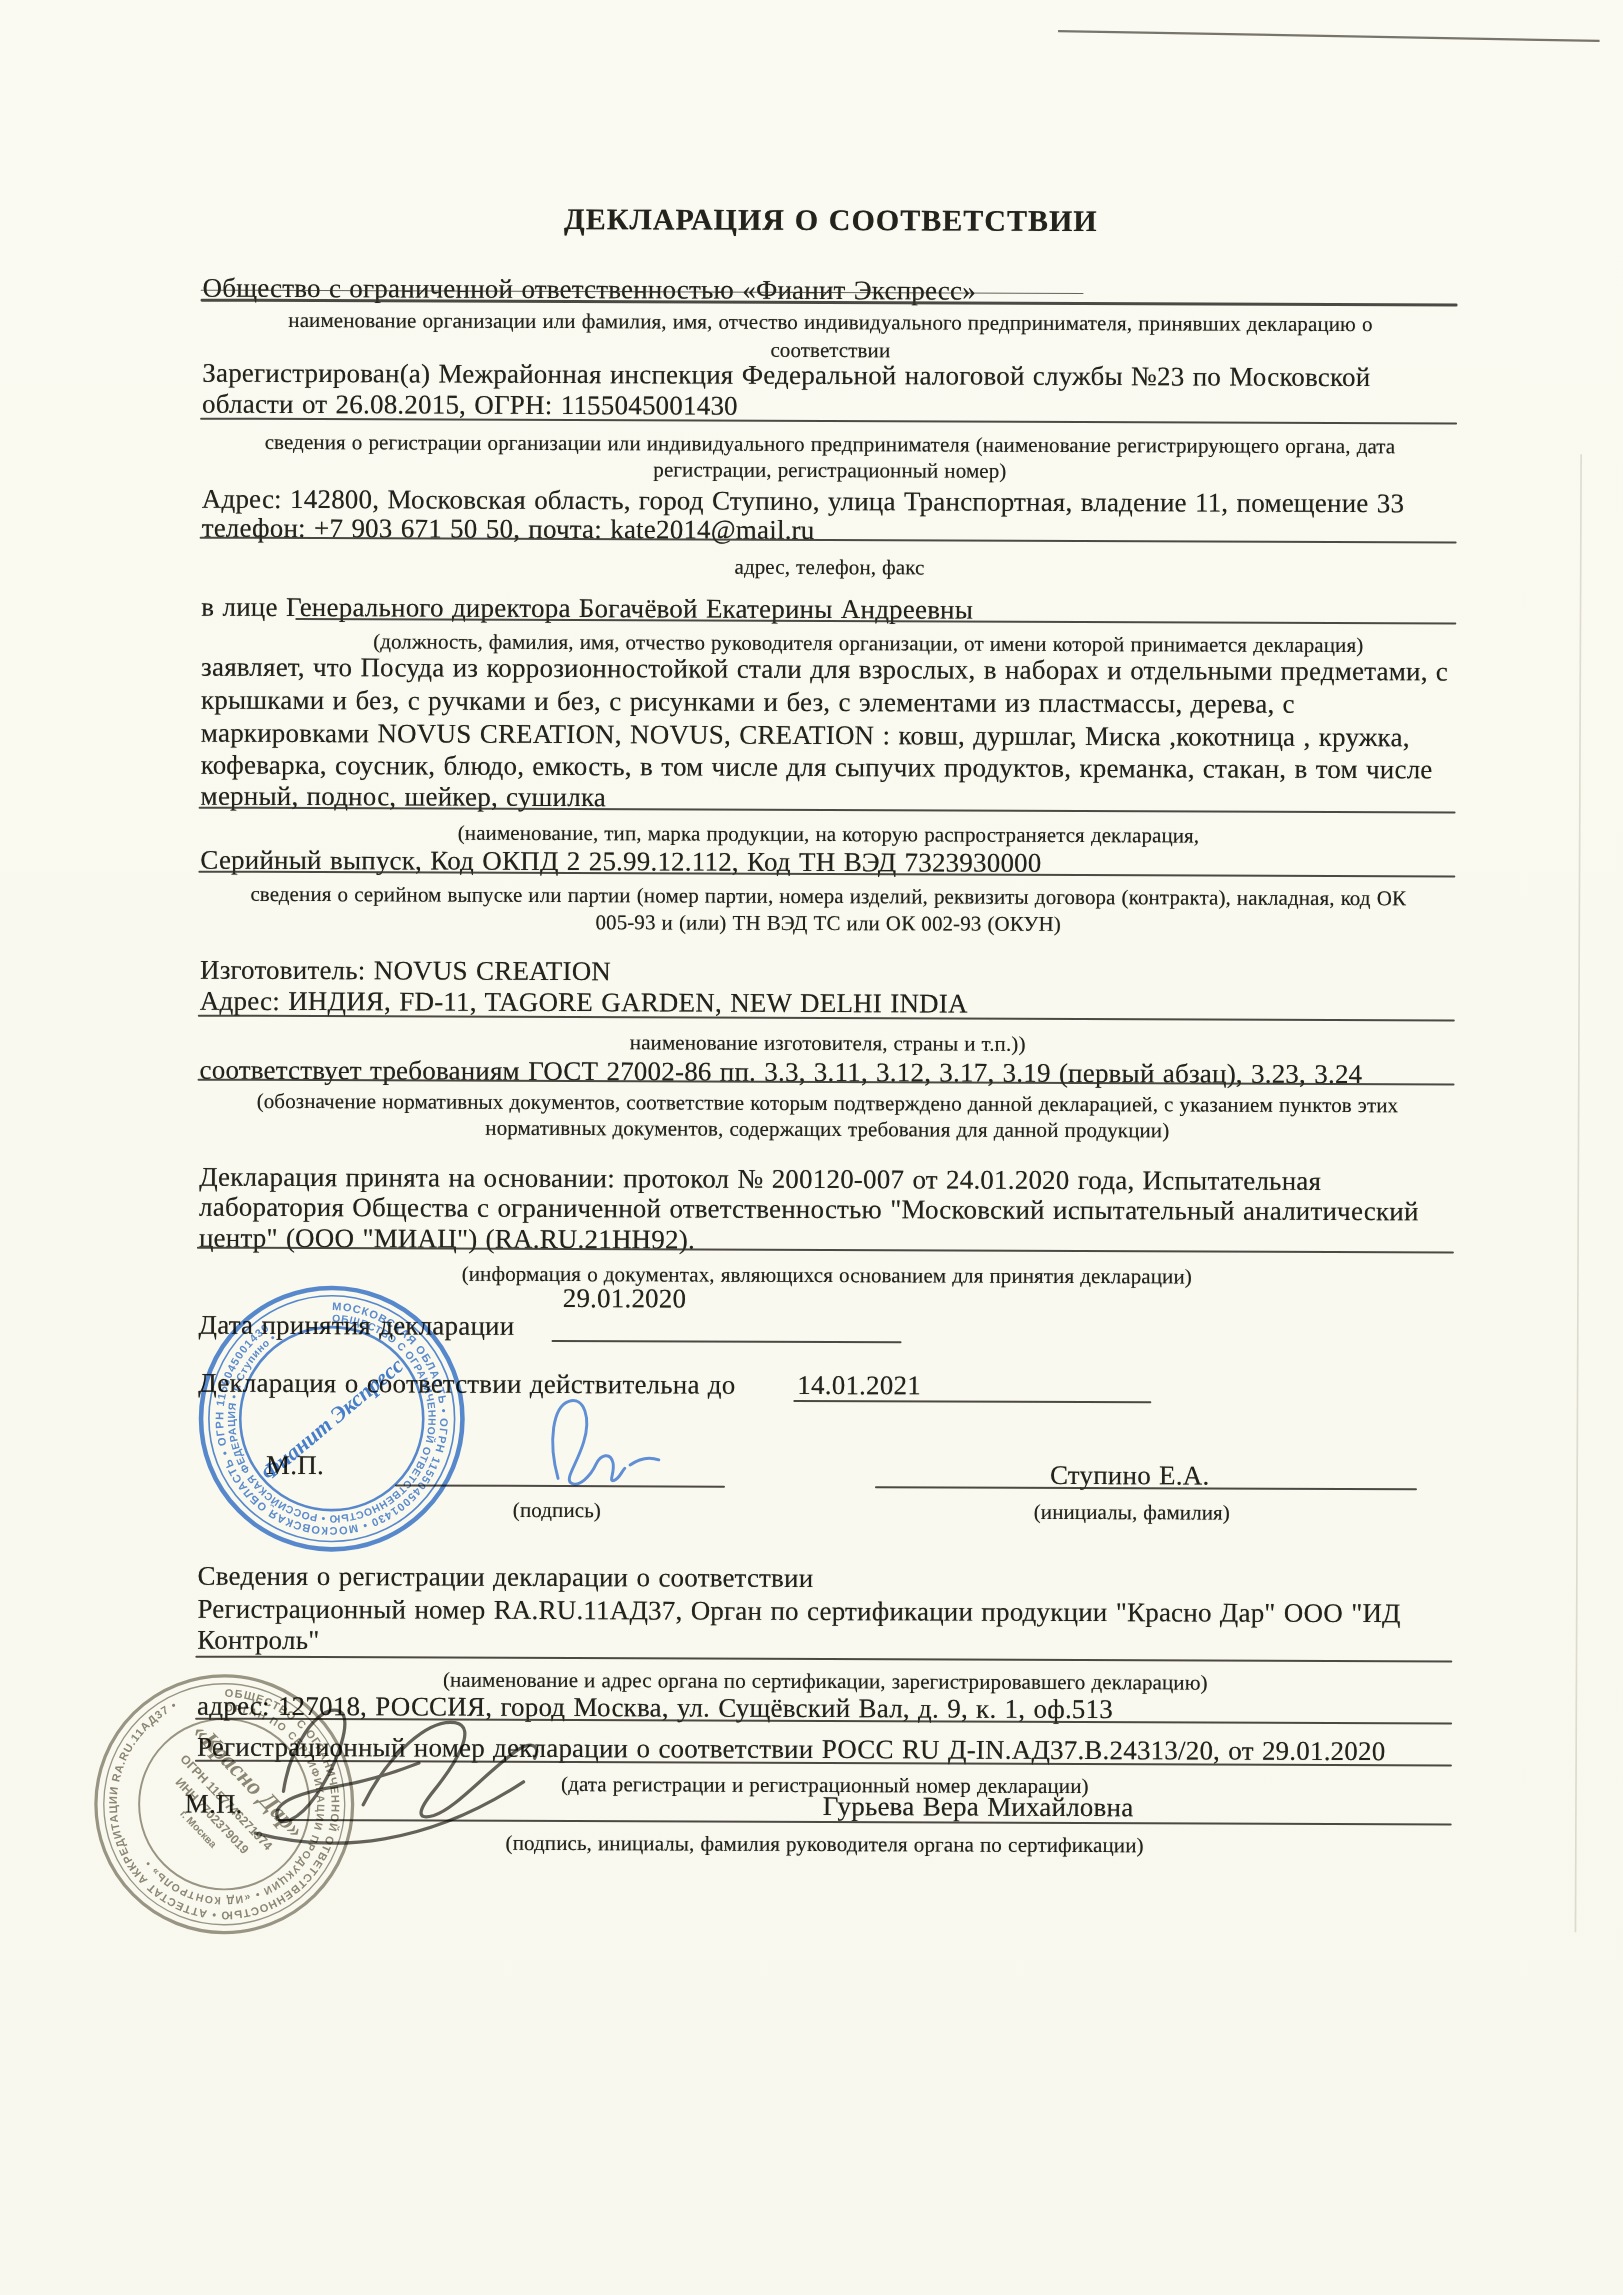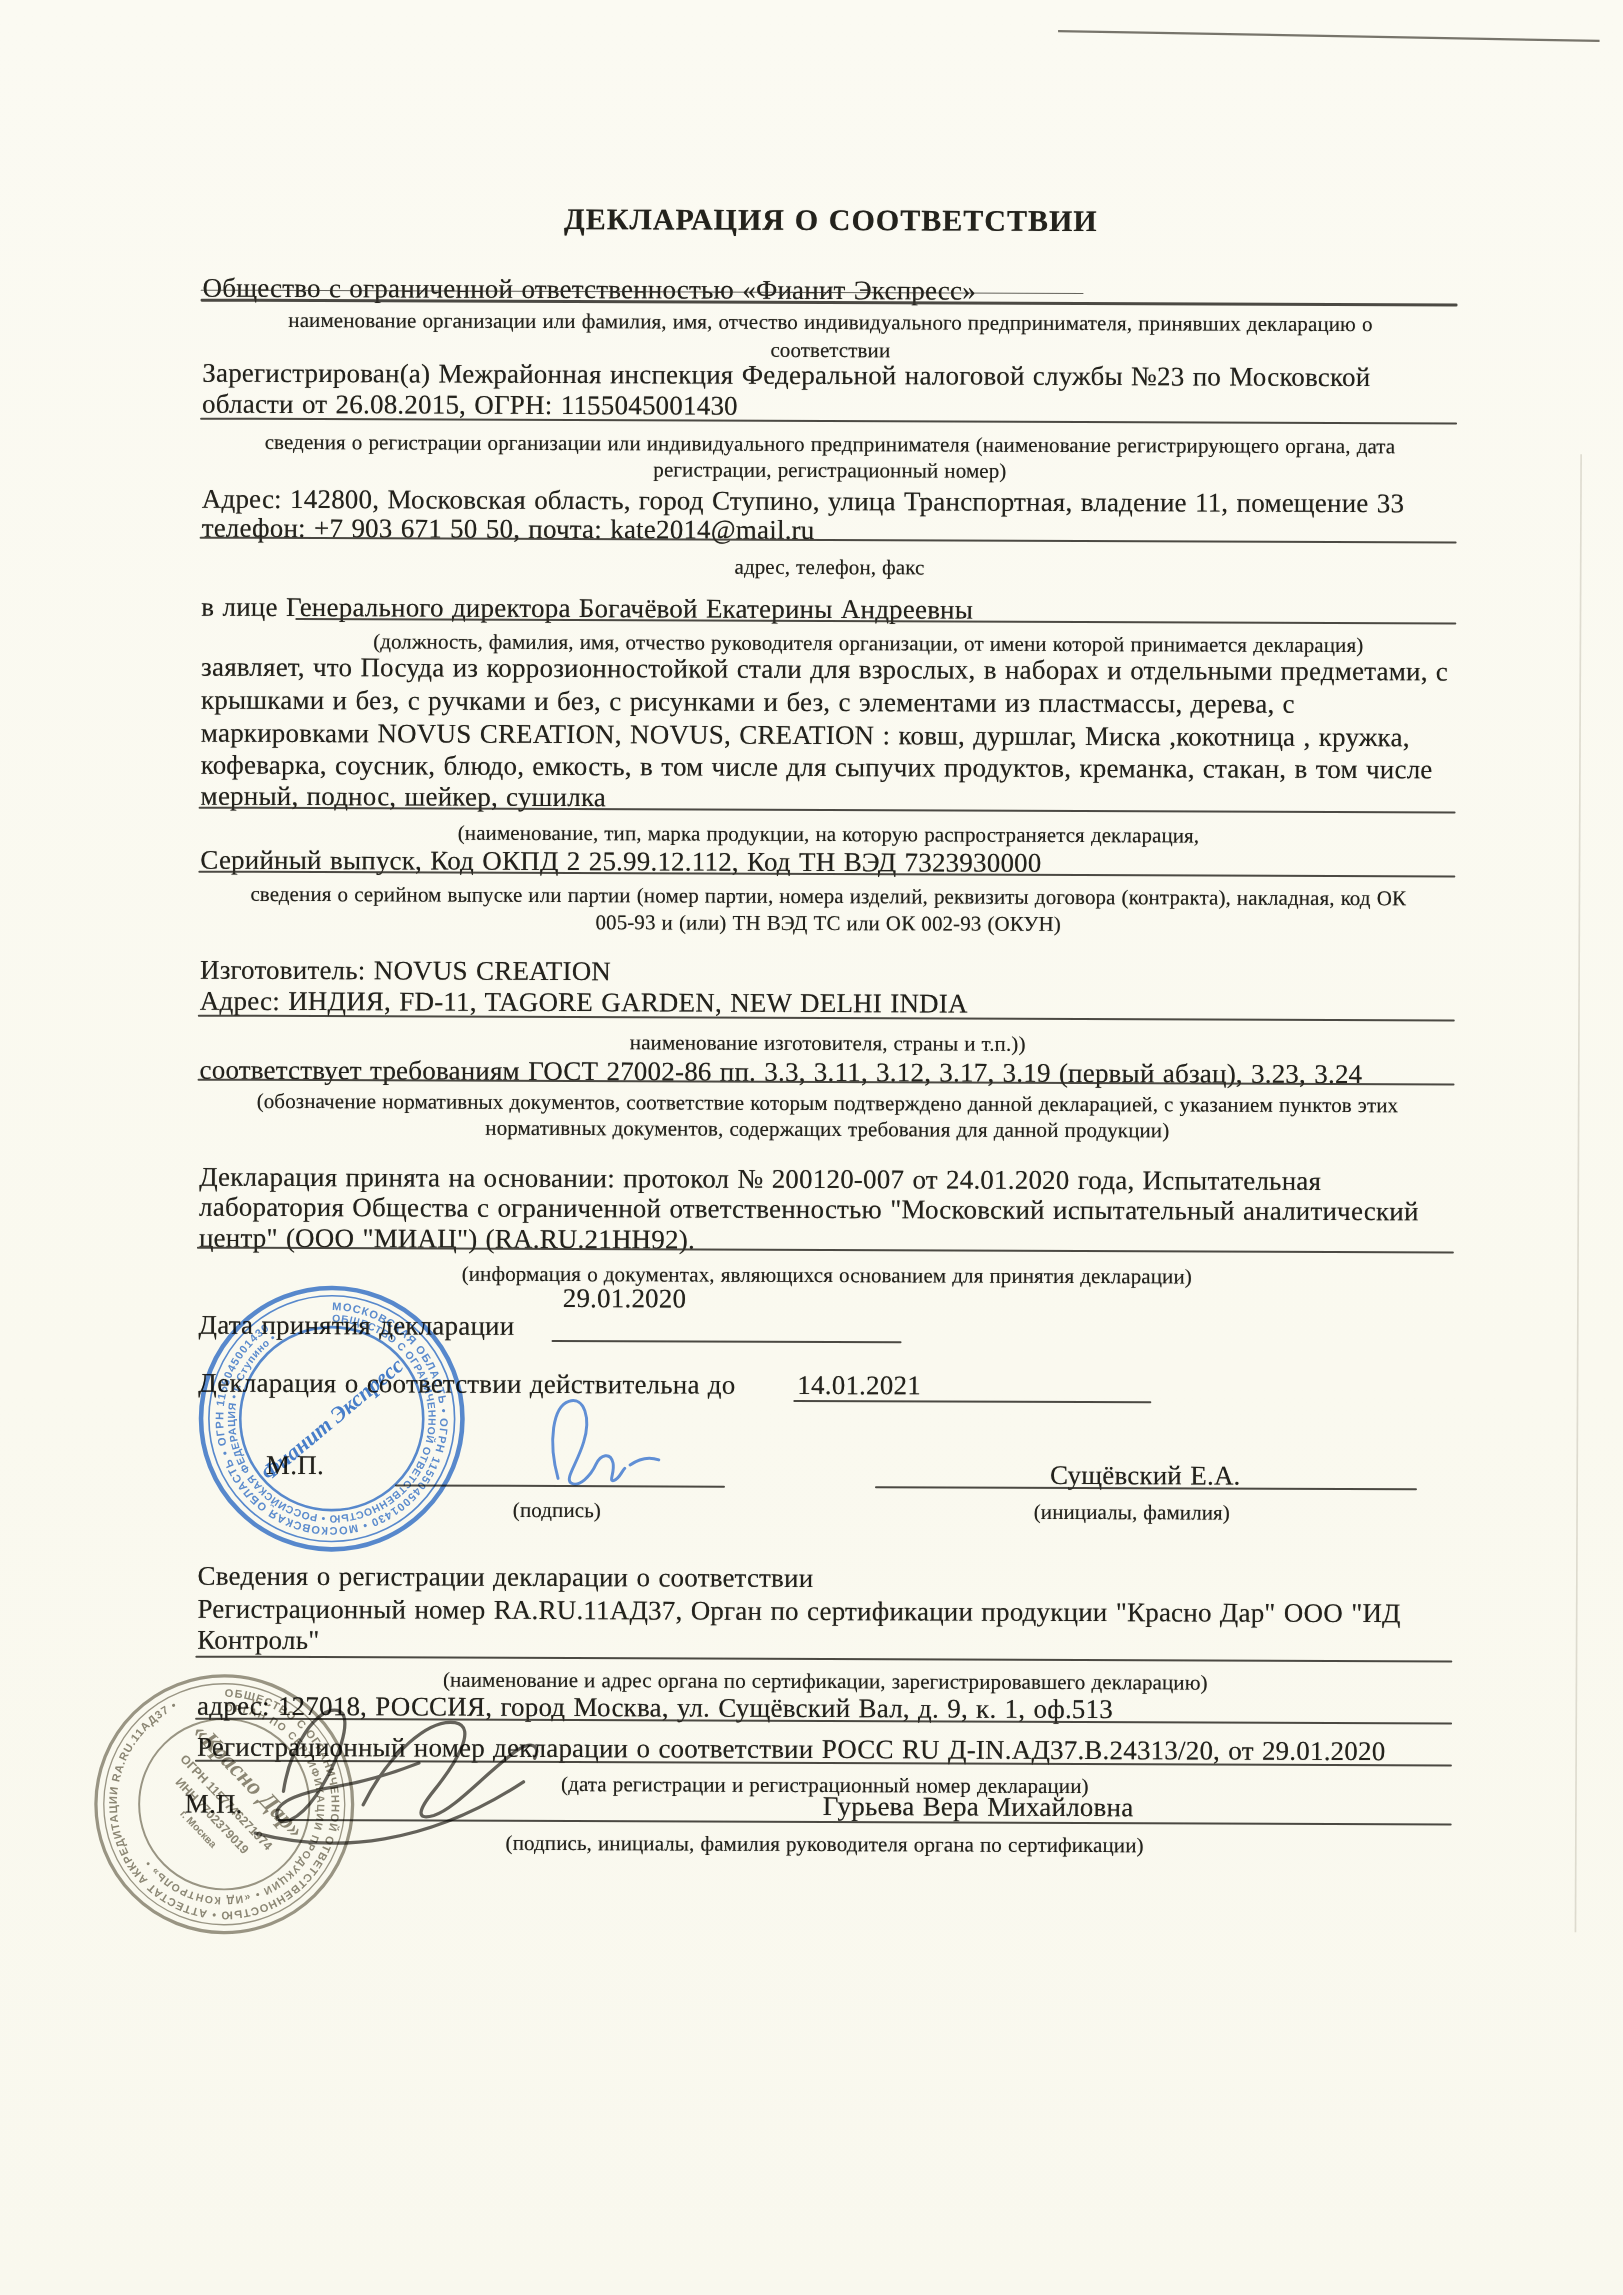--- a/index.html
+++ b/index.html
@@ -85,21 +85,21 @@
   <div class="t" style="top:1312px">Дата принятия декларации</div>
   <div class="t" style="top:1284px;left:564px">29.01.2020</div>
   <div class="rule" style="top:1341px;left:553px;width:350px"></div>
 
   <div class="t" style="top:1370px">Декларация о соответствии действительна до</div>
   <div class="t" style="top:1370px;left:799px">14.01.2021</div>
   <div class="rule" style="top:1400px;left:795px;width:358px"></div>
 
   <div class="t" style="top:1452px;left:268px">М.П.</div>
   <div class="rule" style="top:1486px;left:397px;width:330px"></div>
-  <div class="t" style="top:1459px;left:1052px">Сущёвский Е.А.</div>
+  <div class="t" style="top:1459px;left:1052px">Ступино Е.А.</div>
   <div class="rule" style="top:1486px;left:877px;width:542px"></div>
   <div class="t sm" style="top:1499px;left:428px;width:262px;text-align:center">(подпись)</div>
   <div class="t sm" style="top:1499px;left:1003px;width:262px;text-align:center">(инициалы, фамилия)</div>
 
   <div class="t" style="top:1563px">Сведения о регистрации декларации о соответствии</div>
   <div class="t" style="top:1596px">Регистрационный номер RA.RU.11АД37, Орган по сертификации продукции "Красно Дар" ООО "ИД</div>
   <div class="t" style="top:1627px">Контроль"</div>
   <div class="rule" style="top:1658px;left:198px;width:1257px"></div>
   <div class="t sm ctr" style="top:1669px">(наименование и адрес органа по сертификации, зарегистрировавшего декларацию)</div>
 

